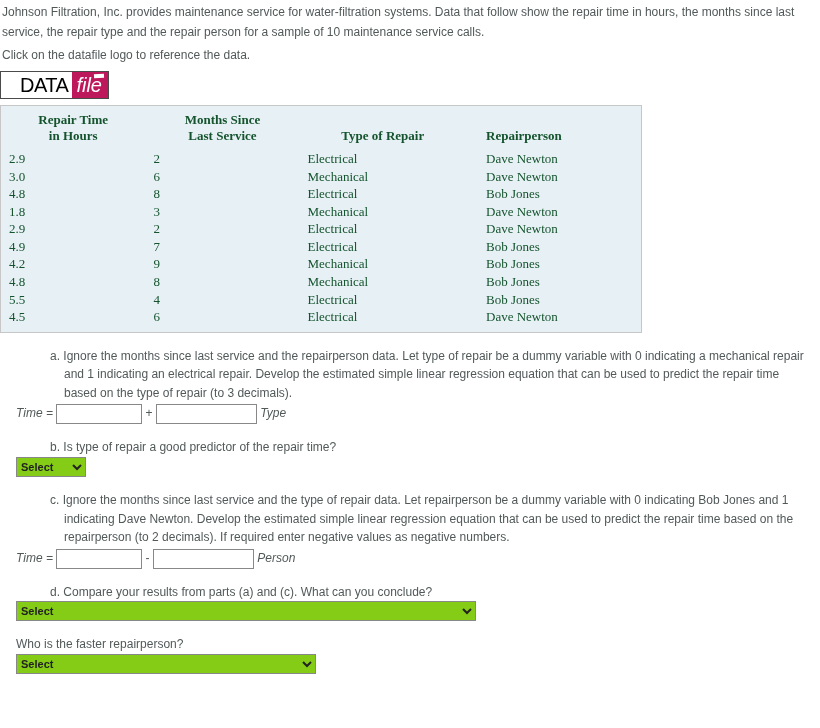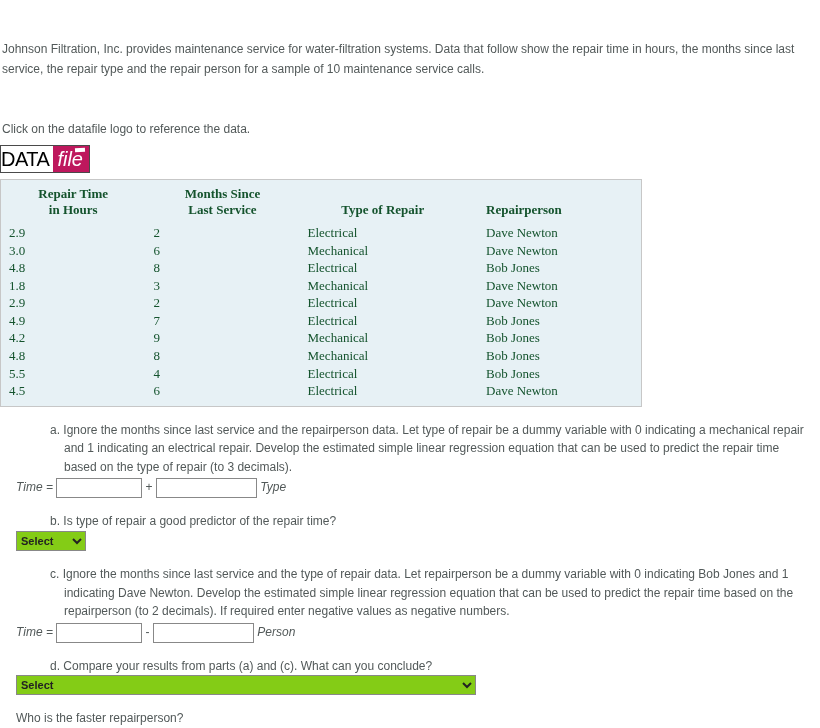--- a/index.html
+++ b/index.html
@@ -7,31 +7,31 @@
     font-size: 12px;
     color: #525959;
     margin: 0;
     padding: 0;
     background: #fff;
     width: 820px;
   }
   .intro {
     padding: 2px 0 0 2px;
     line-height: 1.7;
-    margin-top: 37px;
   }
   .datafile-wrap {
     margin: 6px 0 0 0;
   }
   .datafile-logo {
     display: inline-flex;
     align-items: stretch;
     font-family: Arial, Helvetica, sans-serif;
     border: 1px solid #4a4a4a;
     height: 26px;
+    padding-left: 19px;
   }
   .datafile-logo .df-left {
     background: #fff;
     color: #000;
     font-weight: 400;
     font-style: normal;
     padding: 0 4px 0 0;
     font-size: 20px;
     line-height: 26px;
     letter-spacing: -0.5px;

